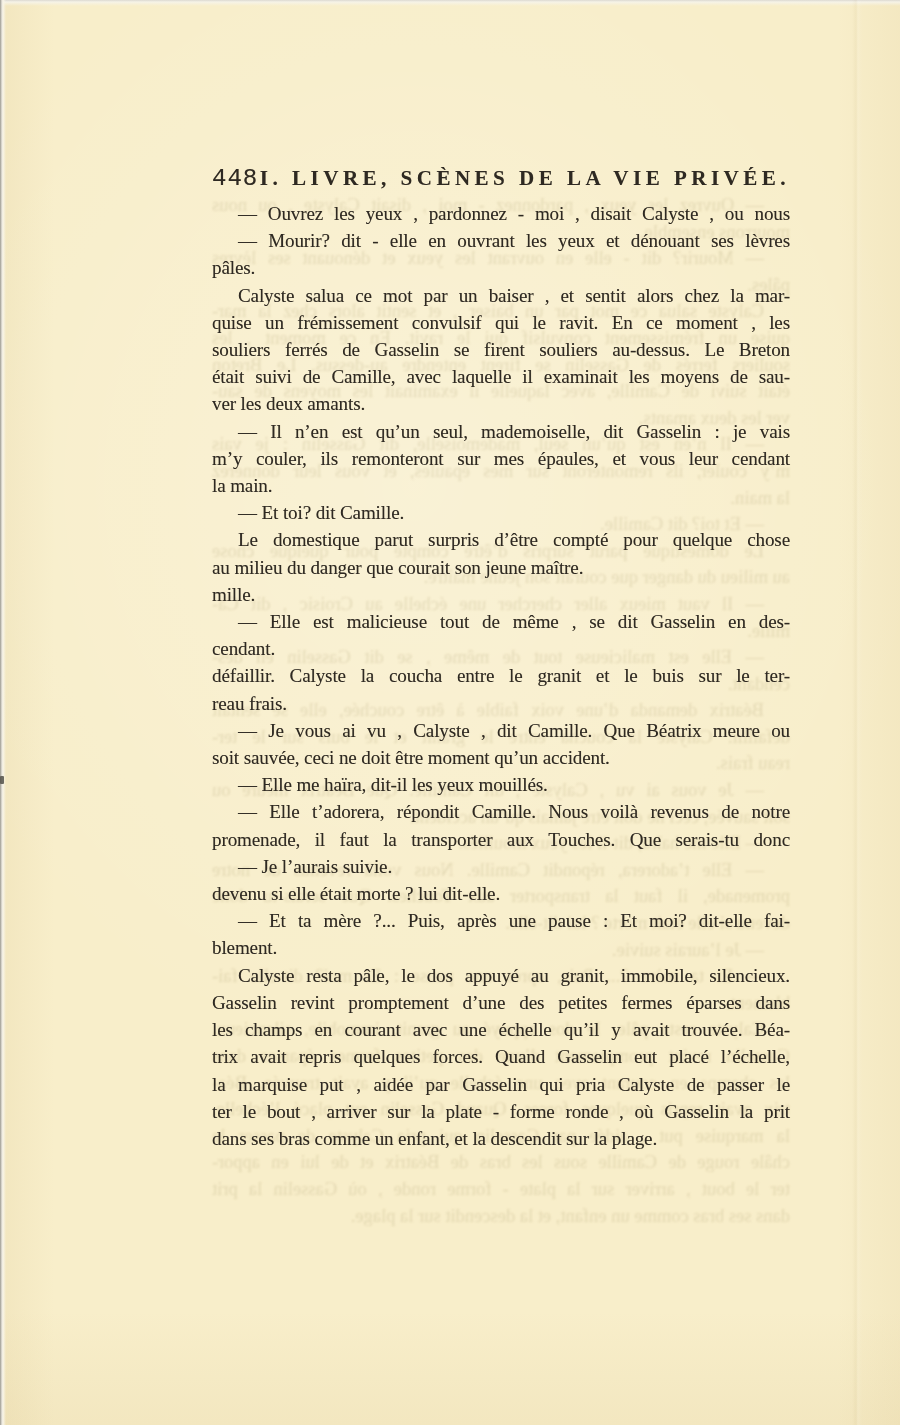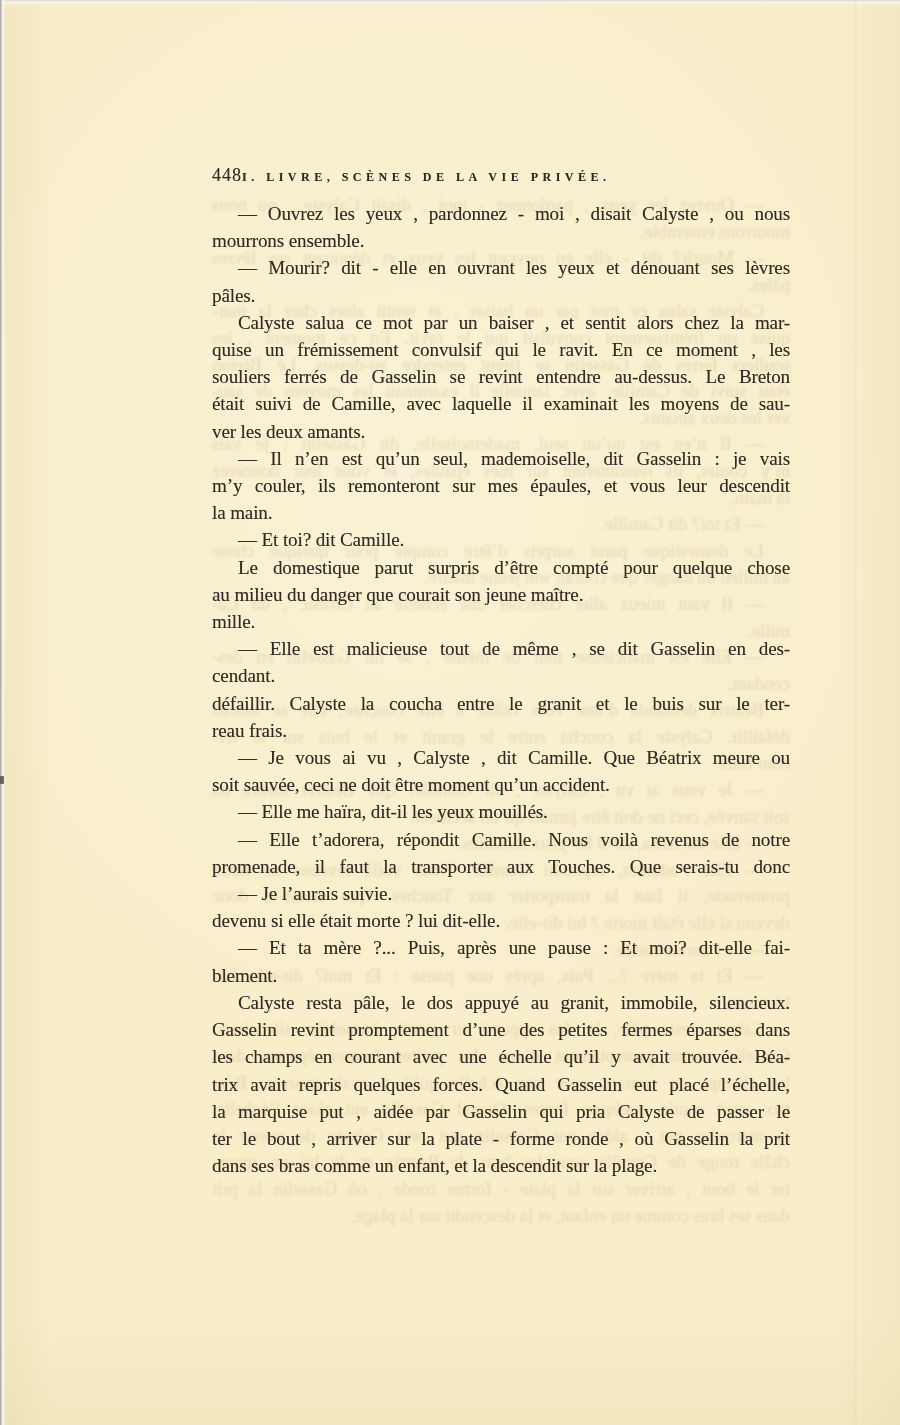--- a/index.html
+++ b/index.html
@@ -45,26 +45,27 @@
   .ghost .line{text-align:justify;text-align-last:justify;}
   .ghost .line.end{text-align:left;text-align-last:left;}
   .ghost .line.indent{text-indent:26px;}
   
   .header{
     position:absolute;left:212px;top:165px;width:578px;
     display:flex;align-items:baseline;
     color:var(--ink,#2e2922);
   }
   .pagenum{
-    font-size:18px;letter-spacing:1px;
+    font-size:24px;letter-spacing:1px;
     text-shadow:0.3px 0.3px 0 rgba(45,35,20,0.35);
+    font-family:Liberation Mono, monospace;
   }
   .running-title{
-    flex:1;text-align:left;
-    font-size:12px;font-weight:bold;letter-spacing:4.5px;
+    flex:1;text-align:right;
+    font-size:21px;font-weight:bold;letter-spacing:4.5px;
     text-shadow:0.2px 0.2px 0 rgba(45,35,20,0.3);
     white-space:nowrap;
   }
   
   .text-block{
     position:absolute;left:212px;top:200px;width:578px;
     color:var(--ink,#2e2922);
     font-size:19px;line-height:27.2px;letter-spacing:-0.1px;
     text-shadow:0.25px 0.25px 0 rgba(45,35,20,0.32);
   }
@@ -123,30 +124,29 @@
     <div class="line end">dans ses bras comme un enfant, et la descendit sur la plage.</div>
   </div>
 
 <div class="header">
   <span class="pagenum">448</span>
   <span class="running-title">I. LIVRE, SCÈNES DE LA VIE PRIVÉE.</span>
 </div>
 
 <div class="text-block">
     <div class="line indent">— Ouvrez les yeux , pardonnez - moi , disait Calyste , ou nous</div>
-    <div class="line end">mourrons ensemble.</div>
     <div class="line indent">— Mourir? dit - elle en ouvrant les yeux et dénouant ses lèvres</div>
     <div class="line end">pâles.</div>
     <div class="line indent">Calyste salua ce mot par un baiser , et sentit alors chez la mar-</div>
     <div class="line">quise un frémissement convulsif qui le ravit. En ce moment , les</div>
-    <div class="line">souliers ferrés de Gasselin se revint entendre au-dessus. Le Breton</div>
+    <div class="line">souliers ferrés de Gasselin se firent souliers au-dessus. Le Breton</div>
     <div class="line">était suivi de Camille, avec laquelle il examinait les moyens de sau-</div>
     <div class="line end">ver les deux amants.</div>
     <div class="line indent">— Il n’en est qu’un seul, mademoiselle, dit Gasselin : je vais</div>
-    <div class="line">m’y couler, ils remonteront sur mes épaules, et vous leur descendit</div>
+    <div class="line">m’y couler, ils remonteront sur mes épaules, et vous leur cendant</div>
     <div class="line end">la main.</div>
     <div class="line indent end">— Et toi? dit Camille.</div>
     <div class="line indent">Le domestique parut surpris d’être compté pour quelque chose</div>
     <div class="line end">au milieu du danger que courait son jeune maître.</div>
     <div class="line end">mille.</div>
     <div class="line indent">— Elle est malicieuse tout de même , se dit Gasselin en des-</div>
     <div class="line end">cendant.</div>
     <div class="line">défaillir. Calyste la coucha entre le granit et le buis sur le ter-</div>
     <div class="line end">reau frais.</div>
     <div class="line indent">— Je vous ai vu , Calyste , dit Camille. Que Béatrix meure ou</div>

